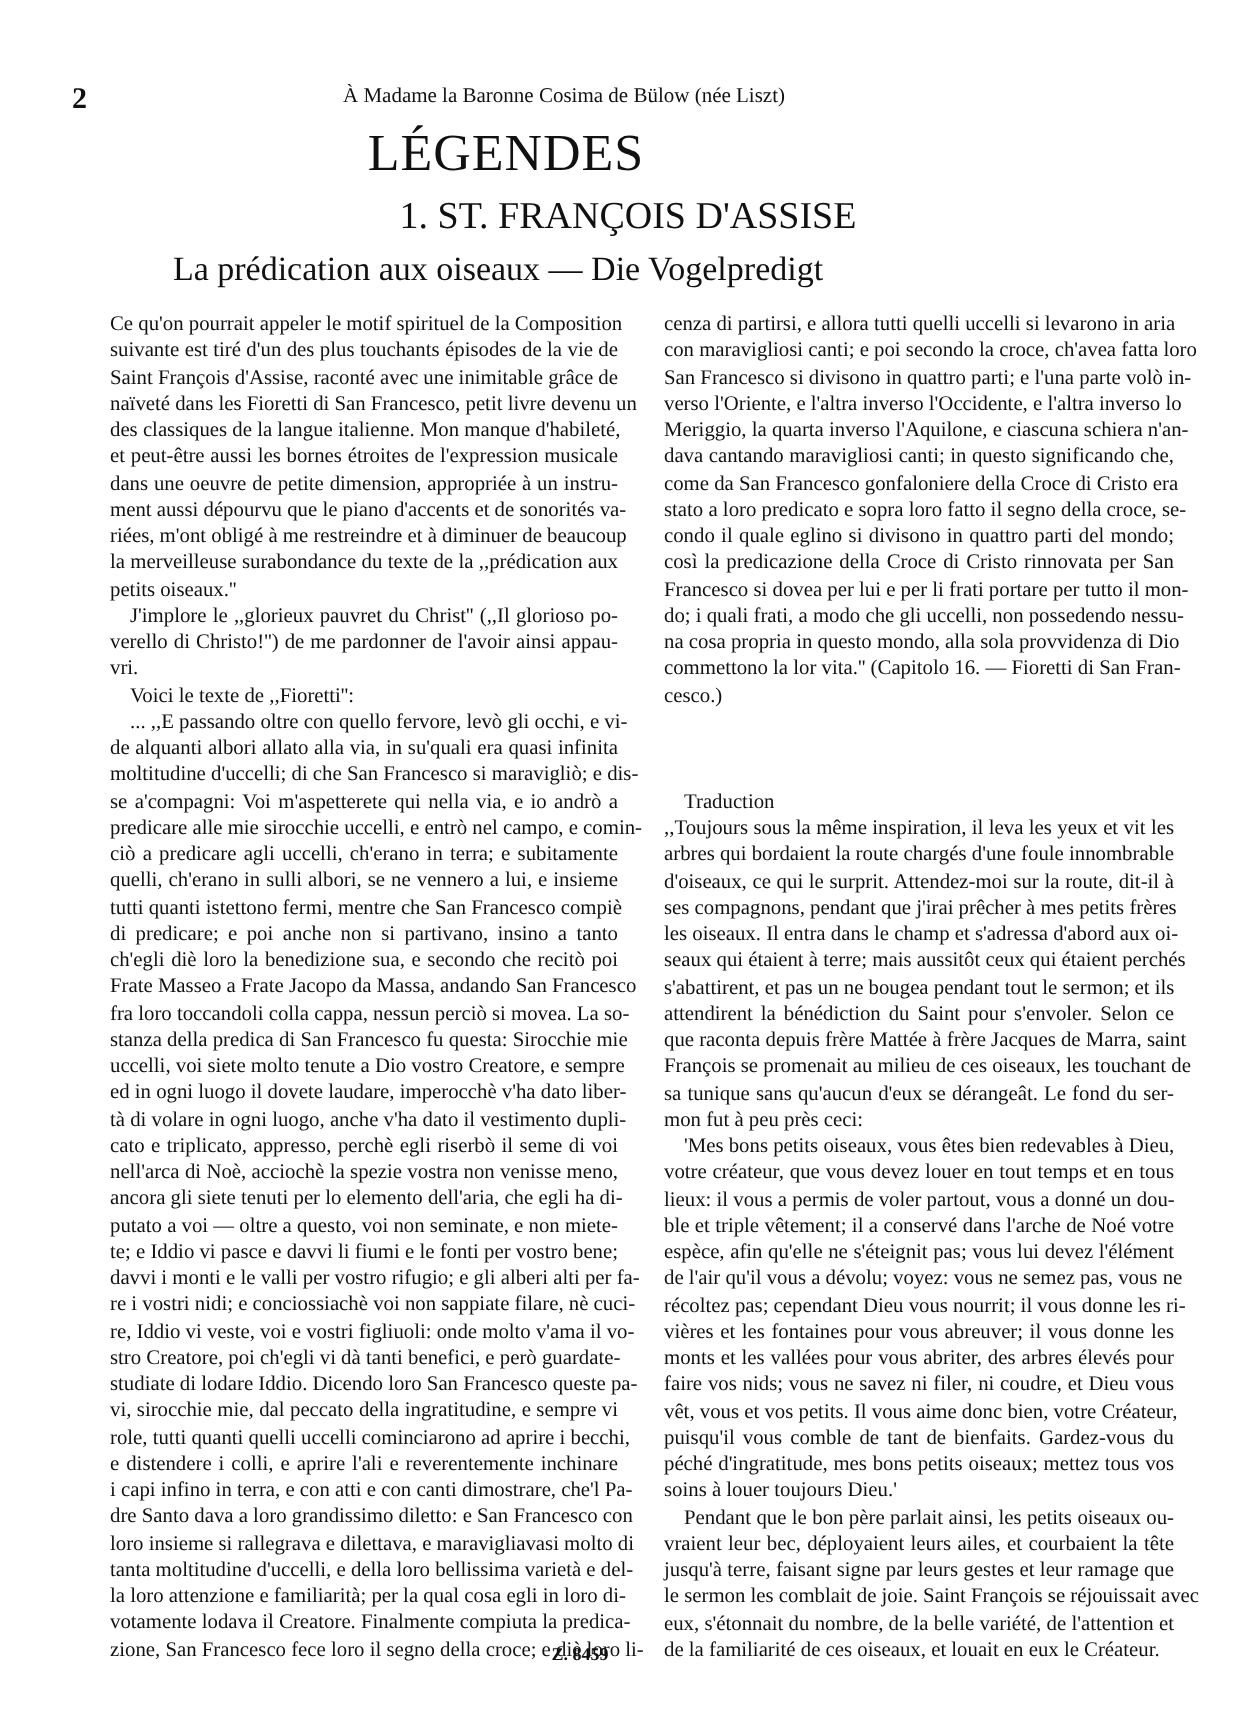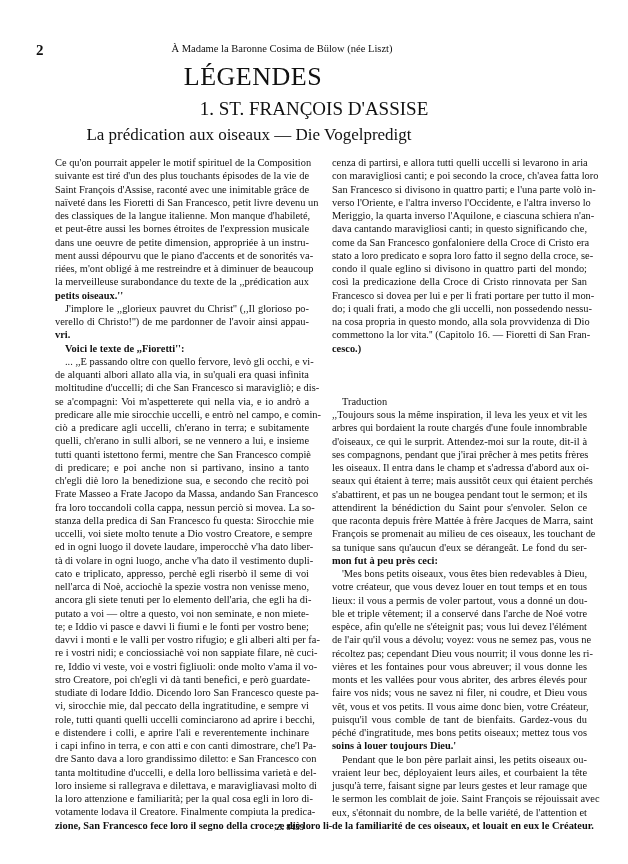--- a/index.html
+++ b/index.html
@@ -7,21 +7,21 @@
          font-family:"Liberation Serif","DejaVu Serif",serif; color:#111; }
   .page-num { position:absolute; left:36px; top:42px; font-size:15px; font-weight:bold; }
   .dedication { position:absolute; left:0; width:564px; top:43px; text-align:center; font-size:10.5px; }
   .title { position:absolute; left:0; width:506px; top:62px; text-align:center; font-size:26px; letter-spacing:0.5px; }
   .subtitle { position:absolute; left:0; width:628px; top:98px; text-align:center; font-size:19px; }
   .subsubtitle { position:absolute; left:0; width:498px; top:125px; text-align:center; font-size:17px; }
   .col { position:absolute; font-size:10.4px; line-height:13.25px; }
   .col-left { left:55px; top:156px; width:254px; }
   .col-right { left:332px; top:156px; width:255px; }
   .line { display:block; white-space:nowrap; text-align:justify; text-align-last:justify; height:13.25px; overflow:visible; }
-  .line.last { text-align-last:left;font-weight:bold; }
+  .line.last { text-align-last:left; }
   .line.indent { padding-left:10px; }
   .gap { display:block; height:40px; }
   .heading-trad { display:block; padding-left:10px; height:13.25px; text-align-last:left; }
   .footer { position:absolute; left:0; width:580px; top:822px; text-align:center; font-size:9px; font-weight:bold; }
 </style>
 </head>
 <body>
 
 <div class="page-num">2</div>
 <div class="dedication">À Madame la Baronne Cosima de Bülow (née Liszt)</div>
@@ -69,22 +69,22 @@
     <span class="line">davvi i monti e le valli per vostro rifugio; e gli alberi alti per fa-</span>
     <span class="line">re i vostri nidi; e conciossiachè voi non sappiate filare, nè cuci-</span>
     <span class="line">re, Iddio vi veste, voi e vostri figliuoli: onde molto v'ama il vo-</span>
     <span class="line">stro Creatore, poi ch'egli vi dà tanti benefici, e però guardate-</span>
     <span class="line">studiate di lodare Iddio. Dicendo loro San Francesco queste pa-</span>
     <span class="line">vi, sirocchie mie, dal peccato della ingratitudine, e sempre vi</span>
     <span class="line">role, tutti quanti quelli uccelli cominciarono ad aprire i becchi,</span>
     <span class="line">e distendere i colli, e aprire l'ali e reverentemente inchinare</span>
     <span class="line">i capi infino in terra, e con atti e con canti dimostrare, che'l Pa-</span>
     <span class="line">dre Santo dava a loro grandissimo diletto: e San Francesco con</span>
+    <span class="line">loro insieme si rallegrava e dilettava, e maravigliavasi molto di</span>
     <span class="line">tanta moltitudine d'uccelli, e della loro bellissima varietà e del-</span>
-    <span class="line">loro insieme si rallegrava e dilettava, e maravigliavasi molto di</span>
     <span class="line">la loro attenzione e familiarità; per la qual cosa egli in loro di-</span>
     <span class="line">votamente lodava il Creatore. Finalmente compiuta la predica-</span>
     <span class="line last">zione, San Francesco fece loro il segno della croce; e diè loro li-</span>
   </div>
 <div class="col col-right" id="rightcol">
     <span class="line">cenza di partirsi, e allora tutti quelli uccelli si levarono in aria</span>
     <span class="line">con maravigliosi canti; e poi secondo la croce, ch'avea fatta loro</span>
     <span class="line">San Francesco si divisono in quattro parti; e l'una parte volò in-</span>
     <span class="line">verso l'Oriente, e l'altra inverso l'Occidente, e l'altra inverso lo</span>
     <span class="line">Meriggio, la quarta inverso l'Aquilone, e ciascuna schiera n'an-</span>

